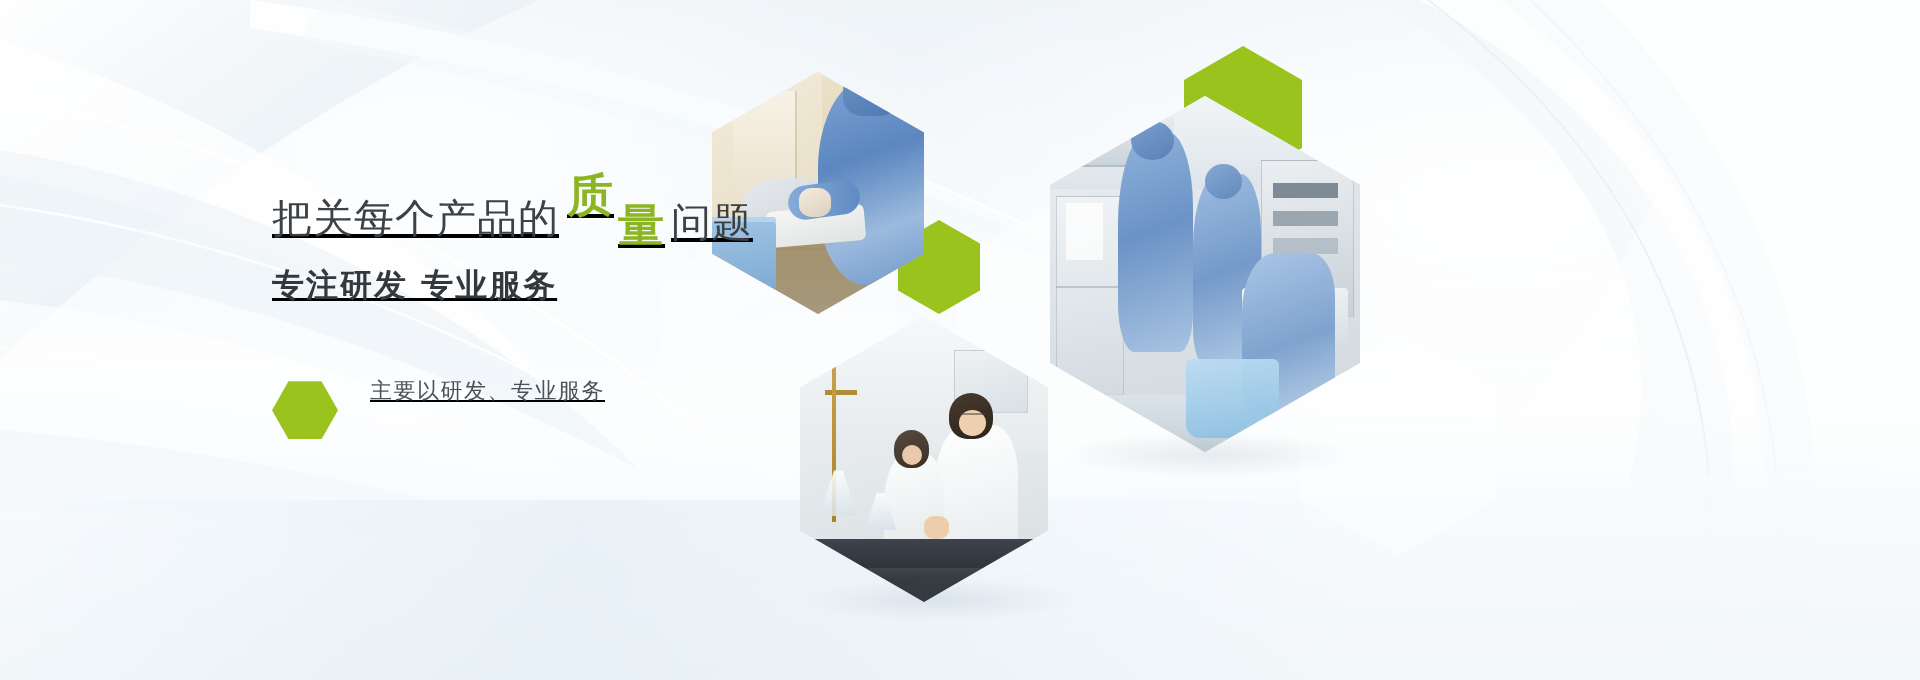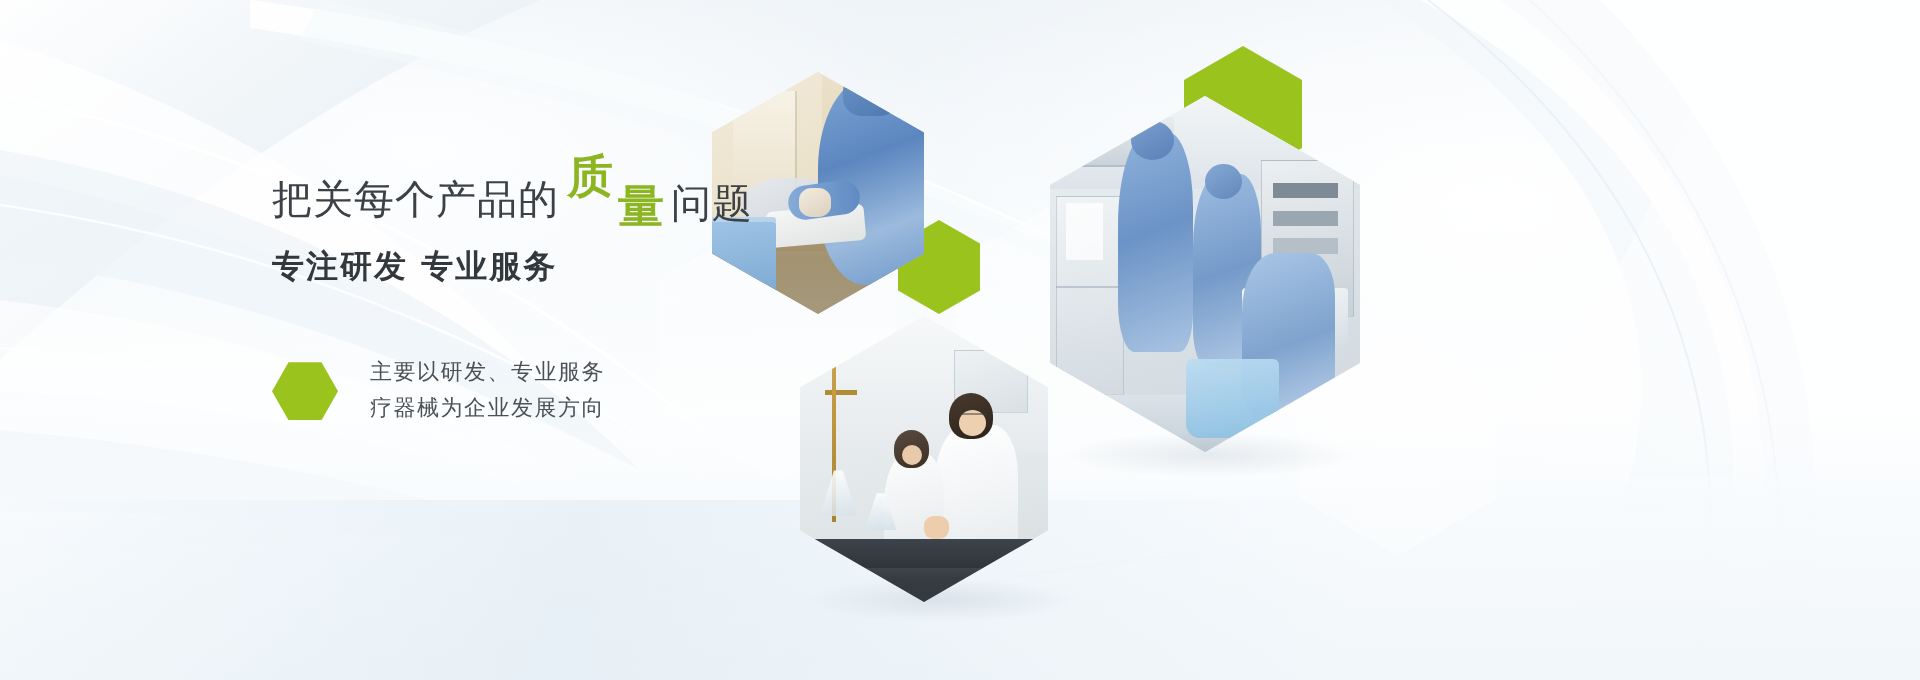--- a/index.html
+++ b/index.html
@@ -30,21 +30,21 @@
     background:linear-gradient(180deg, rgba(255,255,255,0) 0%, rgba(246,250,253,.75) 35%, #f2f7fa 100%);
     pointer-events:none;
   }
   .floor-sheen {
     position:absolute; left:0; bottom:0; width:1920px; height:180px;
     background:linear-gradient(100deg, rgba(228,238,245,.0) 0%, rgba(222,234,243,.55) 30%, rgba(255,255,255,.0) 70%);
     pointer-events:none;
   }
 
   
-  .copy { position:absolute; left:272px; top:173px; width:640px; }
+  .copy { position:absolute; left:272px; top:192px; width:640px;text-decoration:underline; }
 
   .headline-1 {
     font-size:40px; line-height:1; letter-spacing:1px;
     color:#3c4146; white-space:nowrap;
     font-family:"DejaVu Sans","Liberation Sans",sans-serif;
     display:flex; align-items:flex-end;
   }
   .headline-1 .seg { display:inline-block; }
   .hl-zhi {
     color:#8cb522; font-weight:bold; font-size:46px;
@@ -348,21 +348,20 @@
       <span class="seg hl-liang">量</span>
       <span class="seg hl-tail">问题</span>
     </div>
 
     <div class="headline-2">专注研发 专业服务</div>
 
     <div class="desc-row">
       <div class="hex-bullet"></div>
       <div class="desc-text">
         <div>主要以研发、专业服务</div>
-        <div>疗器械为企业发展方向</div>
       </div>
     </div>
   </div>
 
   <div class="shadow-soft" style="left:800px; top:578px; width:280px; height:44px;"></div>
   <div class="shadow-soft" style="left:1060px; top:432px; width:300px; height:46px;"></div>
 
 </div>
 
 </body></html>

